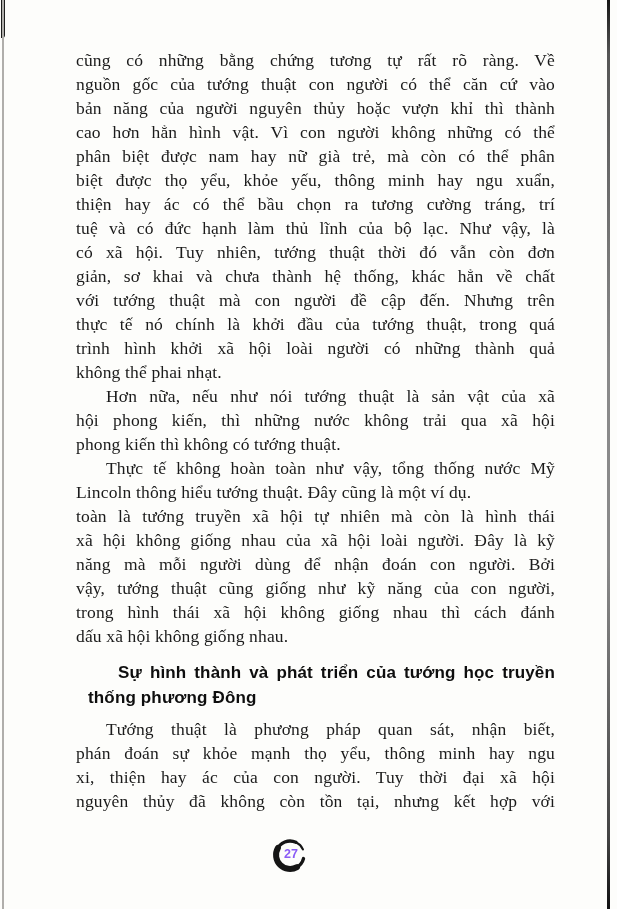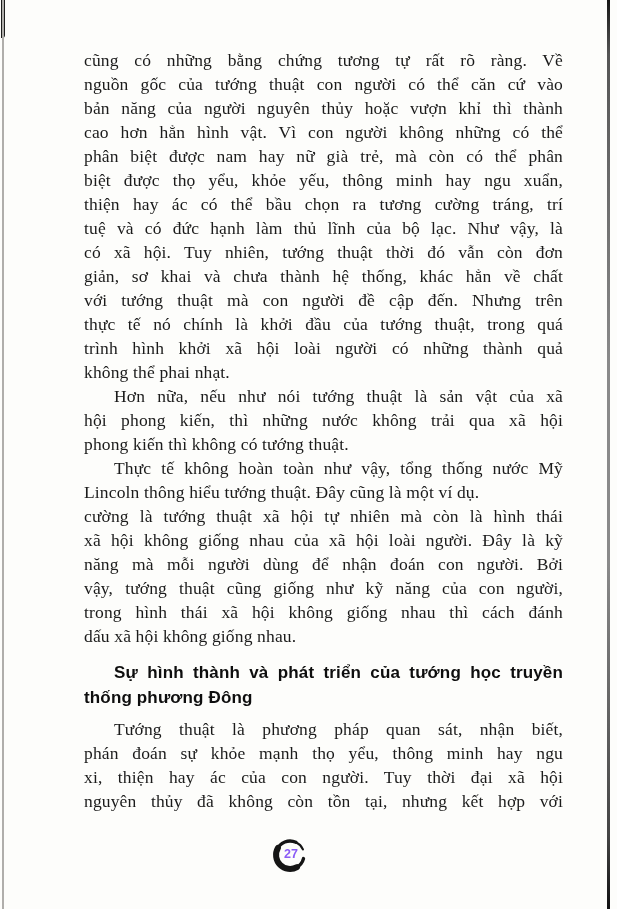--- a/index.html
+++ b/index.html
@@ -25,36 +25,36 @@
     background: #1c1c1c;
     border-bottom-right-radius: 3px;
   }
   .edge-right {
     position: absolute; left: 607px; top: 0;
     width: 3px; height: 909px;
     background: linear-gradient(180deg, #161616 0%, #555 6%, #8a8a8a 40%, #8a8a8a 62%, #444 92%, #111 100%);
   }
   
   .text-block {
-    position: absolute; left: 84px; top: 48px; width: 479px;
+    position: absolute; left: 76px; top: 48px; width: 479px;
     color: #1b1b1b;
   }
   .block { margin: 0; }
   .line {
     font-family: "Liberation Serif", "DejaVu Serif", serif;
     font-size: 17.5px;
     line-height: 24px;
     text-align: justify;
     text-align-last: justify;
     letter-spacing: 0.15px;
     white-space: normal;
   }
   .line.indent { padding-left: 30px; }
   .line.last { text-align-last: left; }
-  .block.heading { margin: 12px 0 7px 0; }
+  .block.heading { margin: 12px 0 7px 12px; }
   .block.heading .line {
     font-family: "Liberation Sans", "DejaVu Sans", sans-serif;
     font-weight: 700;
     font-size: 17px;
     line-height: 25px;
     color: #0e0e0e;
   }
   
   .page-number-wrap {
     position: absolute; left: 271px; top: 836px;
@@ -99,21 +99,21 @@
       <div class="block paragraph">
         <div class="line indent">Hơn nữa, nếu như nói tướng thuật là sản vật của xã</div>
         <div class="line">hội phong kiến, thì những nước không trải qua xã hội</div>
         <div class="line last">phong kiến thì không có tướng thuật.</div>
       </div>
       <div class="block paragraph">
         <div class="line indent">Thực tế không hoàn toàn như vậy, tổng thống nước Mỹ</div>
         <div class="line last">Lincoln thông hiểu tướng thuật. Đây cũng là một ví dụ.</div>
       </div>
       <div class="block paragraph">
-        <div class="line">cường là tướng thuật xã hội tự nhiên mà còn là hình thái</div>
+        <div class="line">toàn là tướng truyền xã hội tự nhiên mà còn là hình thái</div>
         <div class="line">xã hội không giống nhau của xã hội loài người. Đây là kỹ</div>
         <div class="line">năng mà mỗi người dùng để nhận đoán con người. Bởi</div>
         <div class="line">vậy, tướng thuật cũng giống như kỹ năng của con người,</div>
         <div class="line">trong hình thái xã hội không giống nhau thì cách đánh</div>
         <div class="line last">dấu xã hội không giống nhau.</div>
       </div>
       <div class="block heading">
         <div class="line indent">Sự hình thành và phát triển của tướng học truyền</div>
         <div class="line last">thống phương Đông</div>
       </div>

